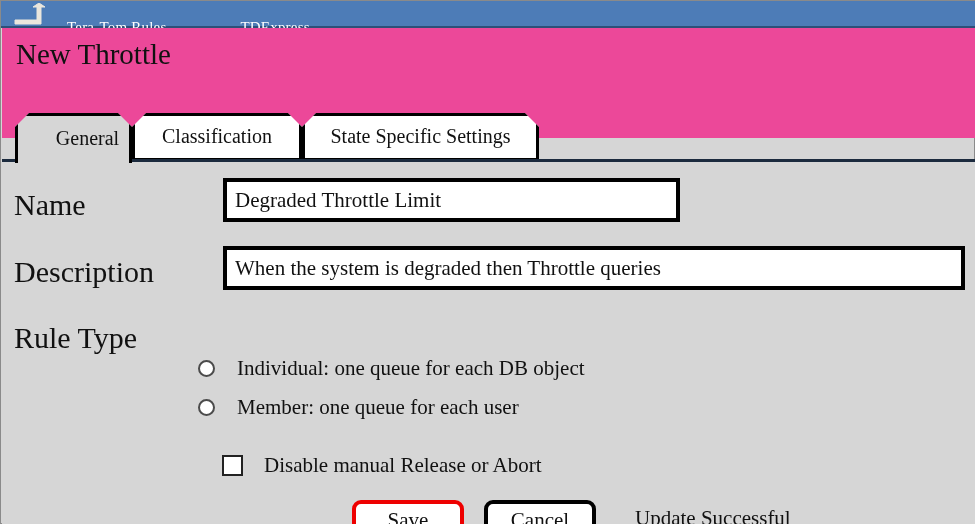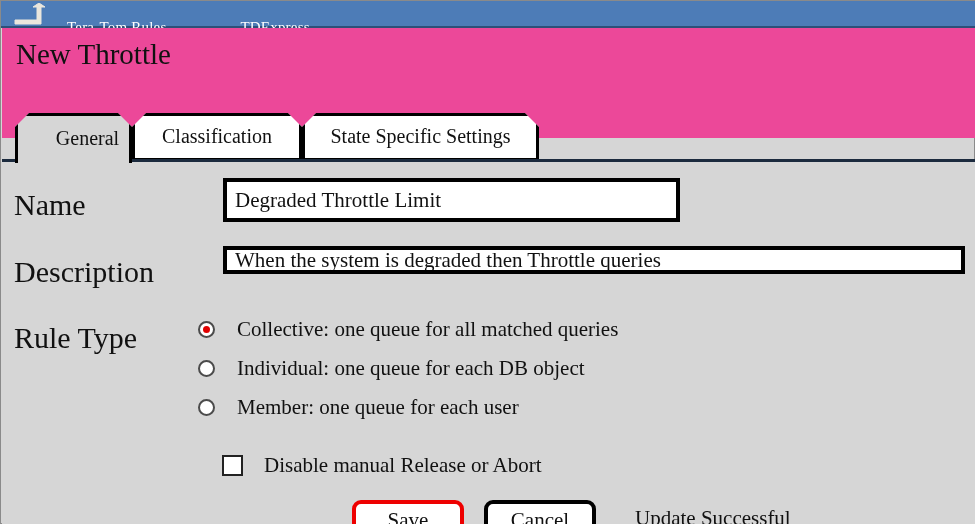--- a/index.html
+++ b/index.html
@@ -145,21 +145,21 @@
     align-items: center;
     font-size: 21px;
     color: #111111;
     padding-left: 8px;
     white-space: nowrap;
     overflow: hidden;
   }
   #label-name { left: 12px; top: 26px; }
   #input-name { left: 221px; top: 16px; width: 457px; height: 44px; }
   #label-description { left: 12px; top: 93px; }
-  #input-description { left: 221px; top: 84px; width: 742px; height: 28px; }
+  #input-description { left: 221px; top: 84px; width: 742px; height: 44px; }
   #label-rule-type { left: 12px; top: 159px; }
 
   
   .radio-row {
     position: absolute;
     left: 196px;
     display: flex;
     align-items: center;
     white-space: nowrap;
   }
@@ -293,24 +293,20 @@
     <div id="form-body">
 
       <div class="field-label" id="label-name">Name</div>
       <div class="text-field" id="input-name" placeholder="">Degraded Throttle Limit</div>
 
       <div class="field-label" id="label-description">Description</div>
       <div class="text-field" id="input-description" placeholder="">When the system is degraded then Throttle queries</div>
 
       <div class="field-label" id="label-rule-type">Rule Type</div>
 
-      <div class="radio-row" id="radio-row-collective">
-        <span class="radio-mark checked"></span>
-        <span class="radio-label">Collective:  one queue for all matched queries</span>
-      </div>
 
       <div class="radio-row" id="radio-row-individual">
         <span class="radio-mark"></span>
         <span class="radio-label">Individual: one queue for each DB object</span>
       </div>
 
       <div class="radio-row" id="radio-row-member">
         <span class="radio-mark"></span>
         <span class="radio-label">Member: one queue for each user</span>
       </div>

